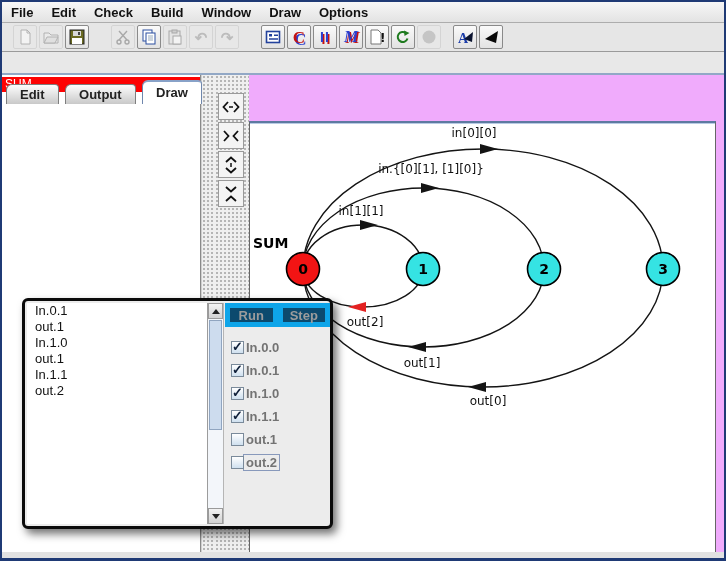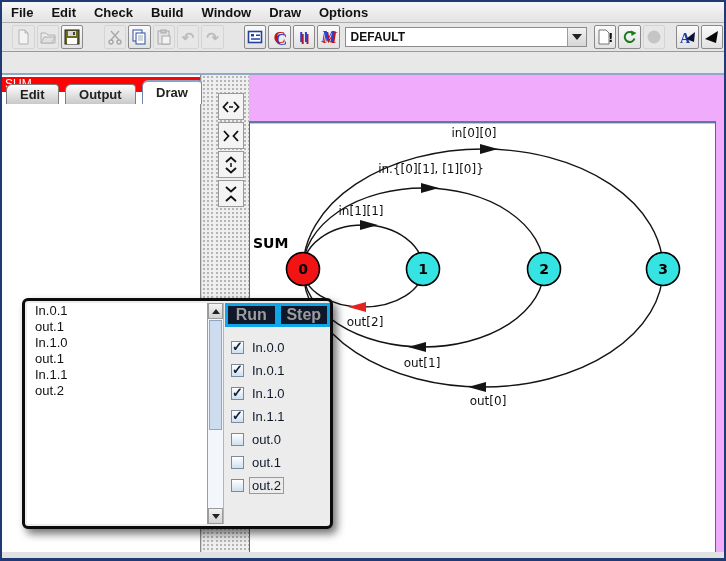--- a/index.html
+++ b/index.html
@@ -57,27 +57,27 @@
   .ev-item{font-size:13px;line-height:16px;padding-left:8px;color:#111;}
   .sbar{position:absolute;left:183px;top:2px;width:16px;height:221px;background:#f3f6fa;border-right:1px solid #b5b5b5;box-sizing:border-box;}
   .sbtn{width:15px;height:16px;background:linear-gradient(#f2f2f2,#d2d2d2);border:1px solid #9a9a9a;box-sizing:border-box;
     display:flex;align-items:center;justify-content:center;}
   .sbtn.down{position:absolute;bottom:0;}
   .tri-up-s{width:0;height:0;border-left:4px solid transparent;border-right:4px solid transparent;border-bottom:5px solid #222;}
   .tri-down-s{width:0;height:0;border-left:4px solid transparent;border-right:4px solid transparent;border-top:5px solid #222;}
   .sthumb{position:absolute;left:1px;top:17px;width:13px;height:110px;background:#cddcee;border:1px solid #90a5c0;box-sizing:border-box;}
   .sigpanel{position:absolute;left:200px;top:2px;width:105px;height:221px;}
   .runstep{display:flex;height:24px;}
-  .rsbtn{flex:1;border:3px solid #0ea5e9;background:#0f172a;font-size:16px;font-weight:bold;color:#9c9c9c;
+  .rsbtn{flex:1;border:5px solid #0ea5e9;background:#0c4a6e;font-size:13px;font-weight:bold;color:#9c9c9c;
     display:flex;align-items:center;justify-content:center;box-sizing:border-box;}
   .sigrow{display:flex;align-items:center;height:23px;padding-left:6px;}
   .cb{width:13px;height:13px;border:1px solid #7a8a9a;background:linear-gradient(#ffffff,#cfe0ef);box-sizing:border-box;
     position:relative;flex:none;}
   .cb.checked::after{content:"✓";position:absolute;left:0px;top:-3px;font-size:13px;font-weight:bold;color:#10203a;}
-  .siglabel{font-size:13px;font-weight:normal;color:#0f172a;margin-left:6px;padding:0 2px;}
+  .siglabel{font-size:13px;font-weight:bold;color:#737373;margin-left:0;padding:0 2px;}
   .siglabel.focused{outline:1px solid #8899bb;}
   .bottomstrip{position:absolute;left:0;top:550px;width:722px;height:6px;background:#e2e2e2;}
   .icon-svg{display:block;}
 </style>
 </head>
 <body>
 
 <div class="window">
 
   <div class="menubar">
@@ -152,26 +152,20 @@
     </div>
     <div class="tbtn">
         <span class="glyph g-c">C</span>
       </div>
     <div class="tbtn">
         <span class="glyph g-pause">II</span>
       </div>
     <div class="tbtn">
         <span class="glyph g-m">M</span>
       </div>
-    <div class="combo">
-      <span class="combo-text">DEFAULT</span>
-      <span class="combo-btn">
-          <span class="tri-down"></span>
-        </span>
-    </div>
     <div class="tbtn">
       <svg class="icon-svg" width="16" height="16">
           <path d="M2 1h7l3 3v11H2z" fill="#fff" stroke="#777"></path>
           <text x="11" y="13" font-size="12" font-weight="bold" fill="#111" font-family="DejaVu Sans">!</text>
         </svg>
     </div>
     <div class="tbtn">
       <svg class="icon-svg" width="16" height="16">
           <path d="M12.5 9.5A5 5 0 1 1 11 4.2" fill="none" stroke="#1e7a1e" stroke-width="2"></path>
           <polygon points="9,1.5 14.5,4 9.5,7" fill="#1e7a1e"></polygon>
@@ -311,24 +305,20 @@
       <div class="sigrow">
         <span class="cb checked"></span>
         <span class="siglabel">In.1.0</span>
       </div>
       <div class="sigrow">
         <span class="cb checked"></span>
         <span class="siglabel">In.1.1</span>
       </div>
       <div class="sigrow">
         <span class="cb"></span>
-        <span class="siglabel">out.0</span>
-      </div>
-      <div class="sigrow">
-        <span class="cb"></span>
         <span class="siglabel">out.1</span>
       </div>
       <div class="sigrow">
         <span class="cb"></span>
         <span class="siglabel focused">out.2</span>
       </div>
     </div>
   </div>
 
   <div class="bottomstrip"></div>

